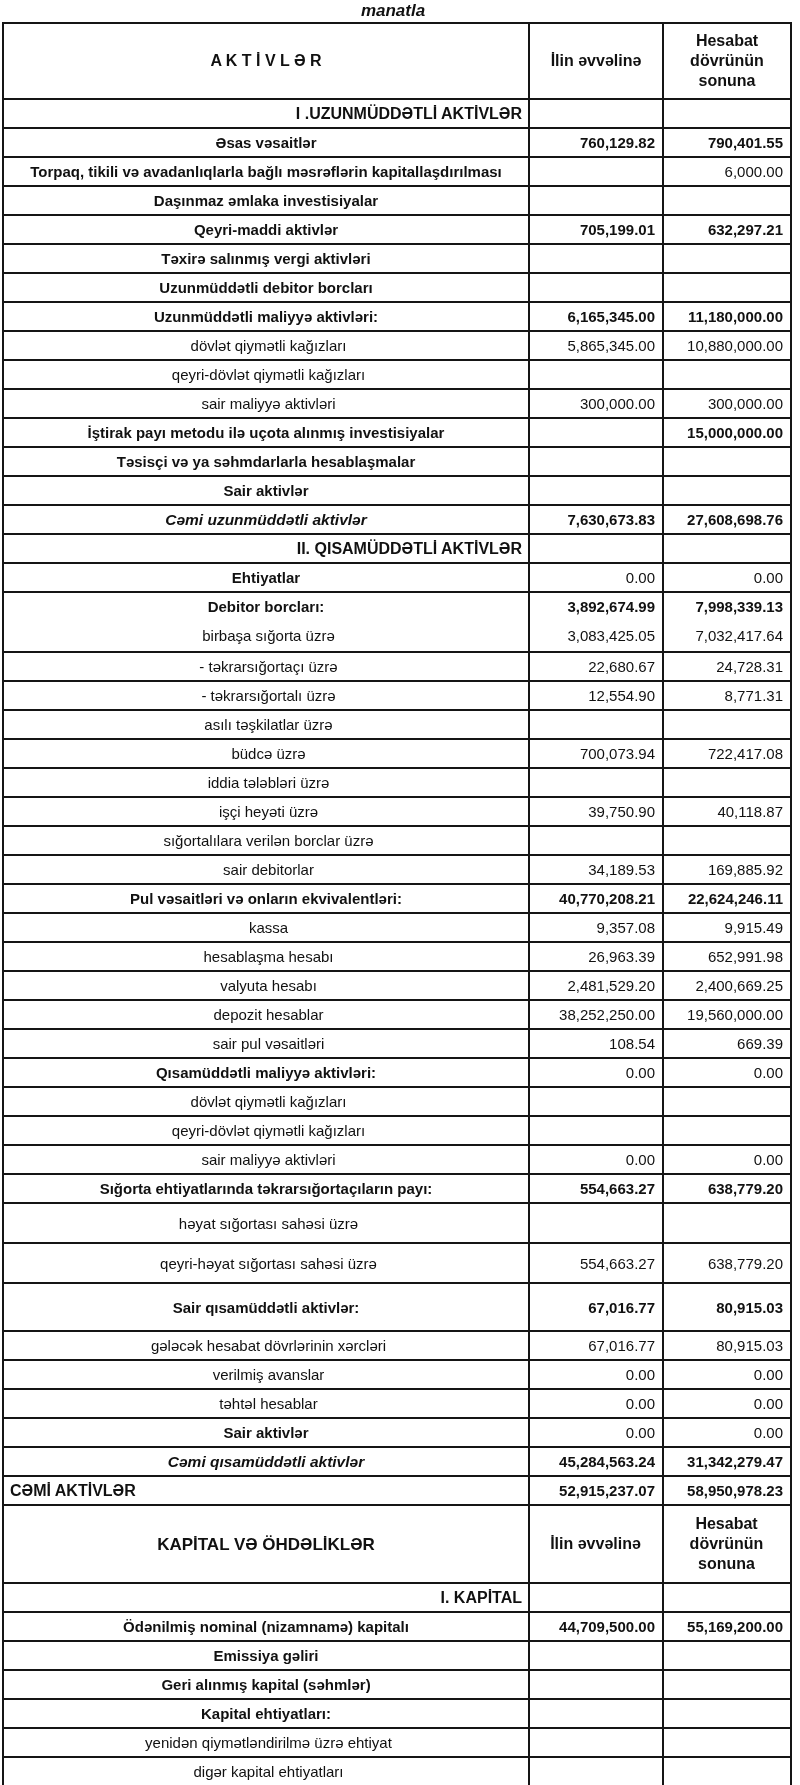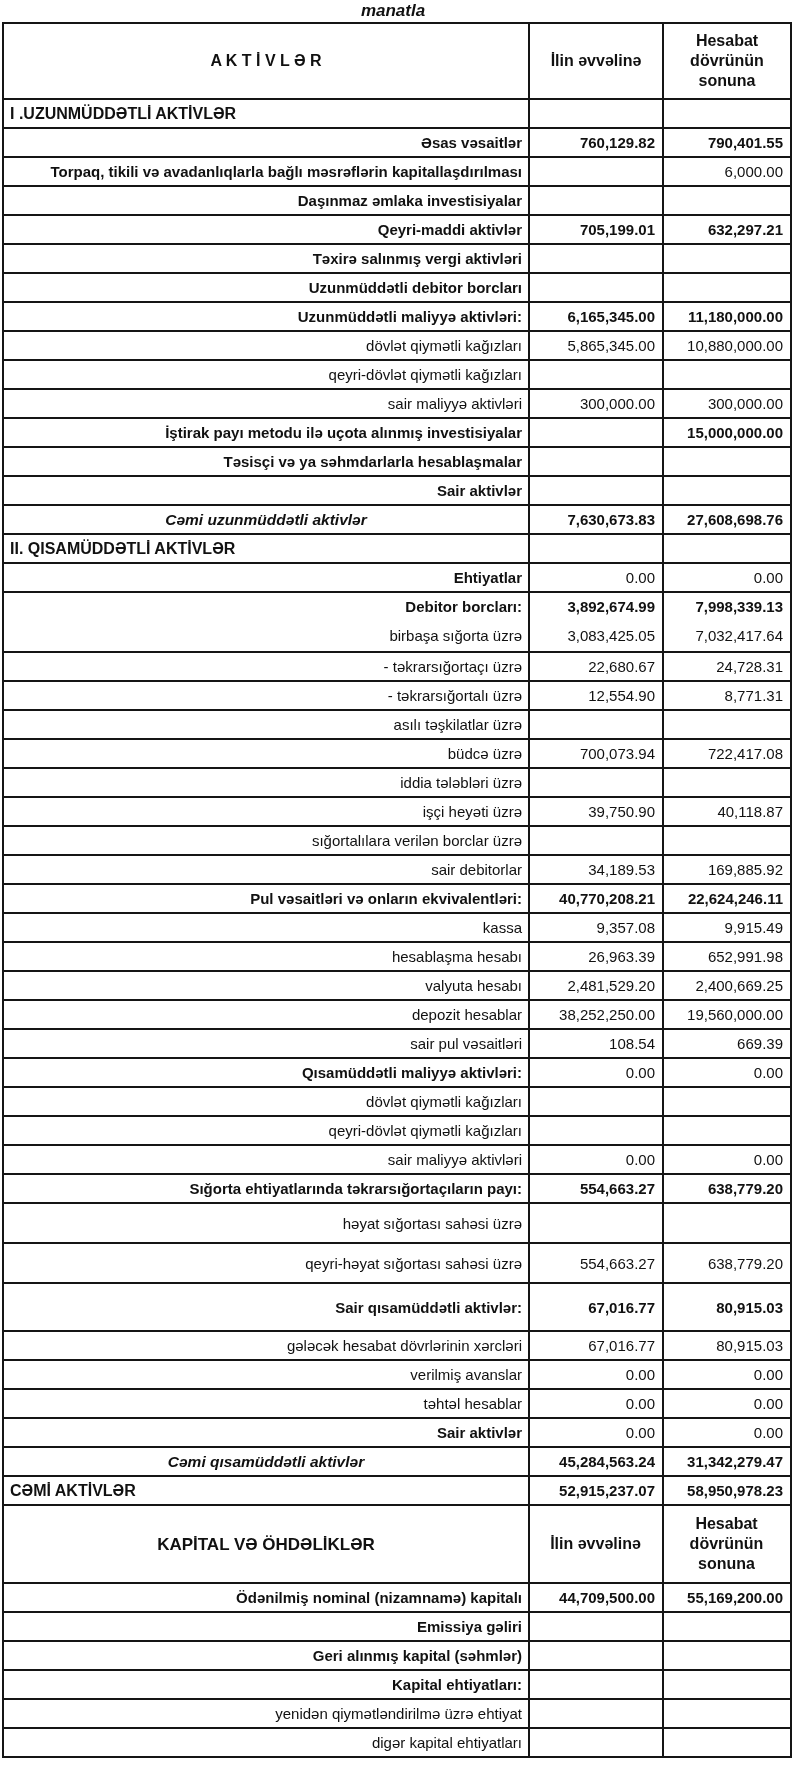--- a/index.html
+++ b/index.html
@@ -42,26 +42,26 @@
     text-align: center;
     line-height: 20px;
     padding: 2px 4px;
   }
   td {
     font-size: 15px;
     line-height: 19px;
     padding: 3px 6px;
     height: 21px;
   }
-  td.lbl { text-align: right; }
+  td.lbl { text-align: center; }
   tr.item td.lbl { font-weight: bold; padding-left: 6px; }
   tr.sub  td.lbl { font-weight: normal; padding-left: 11px; }
   tr.section td.lbl {
     font-weight: bold;
-    text-align: left;
+    text-align: right;
     font-size: 16px;
     border-radius: 14px;
   }
   tr.total td.lbl {
     font-weight: bold;
     font-style: italic;
     text-align: center;
     font-size: 15.5px;
   }
   tr.grand td.lbl {
@@ -346,20 +346,25 @@
       <tr class="grand vb">
         <td class="lbl">CƏMİ AKTİVLƏR</td>
         <td class="val">52,915,237.07</td>
         <td class="val">58,950,978.23</td>
       </tr>
       <tr class="header2">
         <td class="lbl">KAPİTAL VƏ ÖHDƏLİKLƏR</td>
         <td class="val">İlin əvvəlinə</td>
         <td class="val">Hesabat dövrünün sonuna</td>
       </tr>
+      <tr class="section">
+        <td class="lbl">I. KAPİTAL</td>
+        <td class="val"></td>
+        <td class="val"></td>
+      </tr>
       <tr class="item vb">
         <td class="lbl">Ödənilmiş nominal (nizamnamə) kapitalı</td>
         <td class="val">44,709,500.00</td>
         <td class="val">55,169,200.00</td>
       </tr>
       <tr class="item">
         <td class="lbl">Emissiya gəliri</td>
         <td class="val"></td>
         <td class="val"></td>
       </tr>

